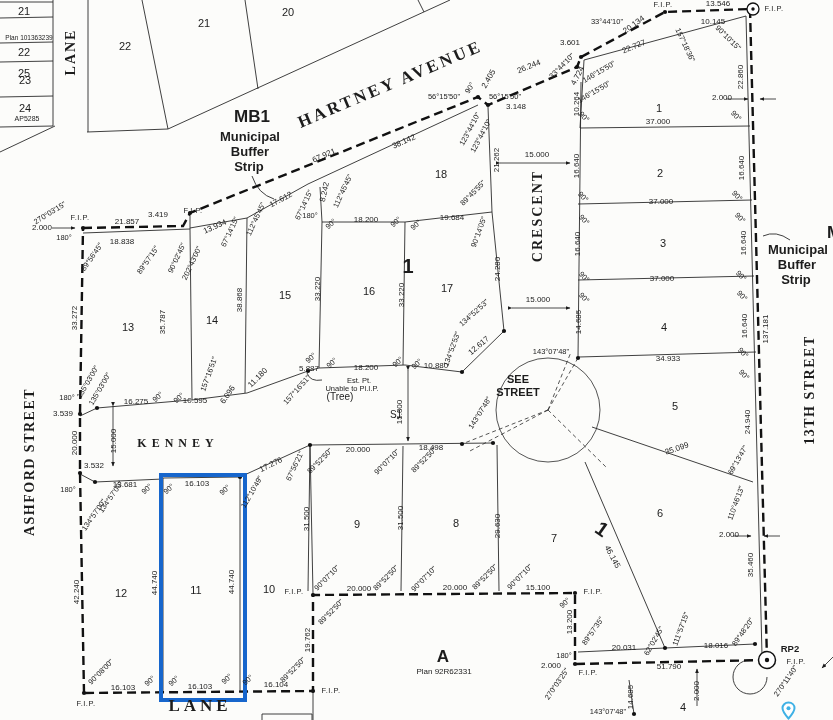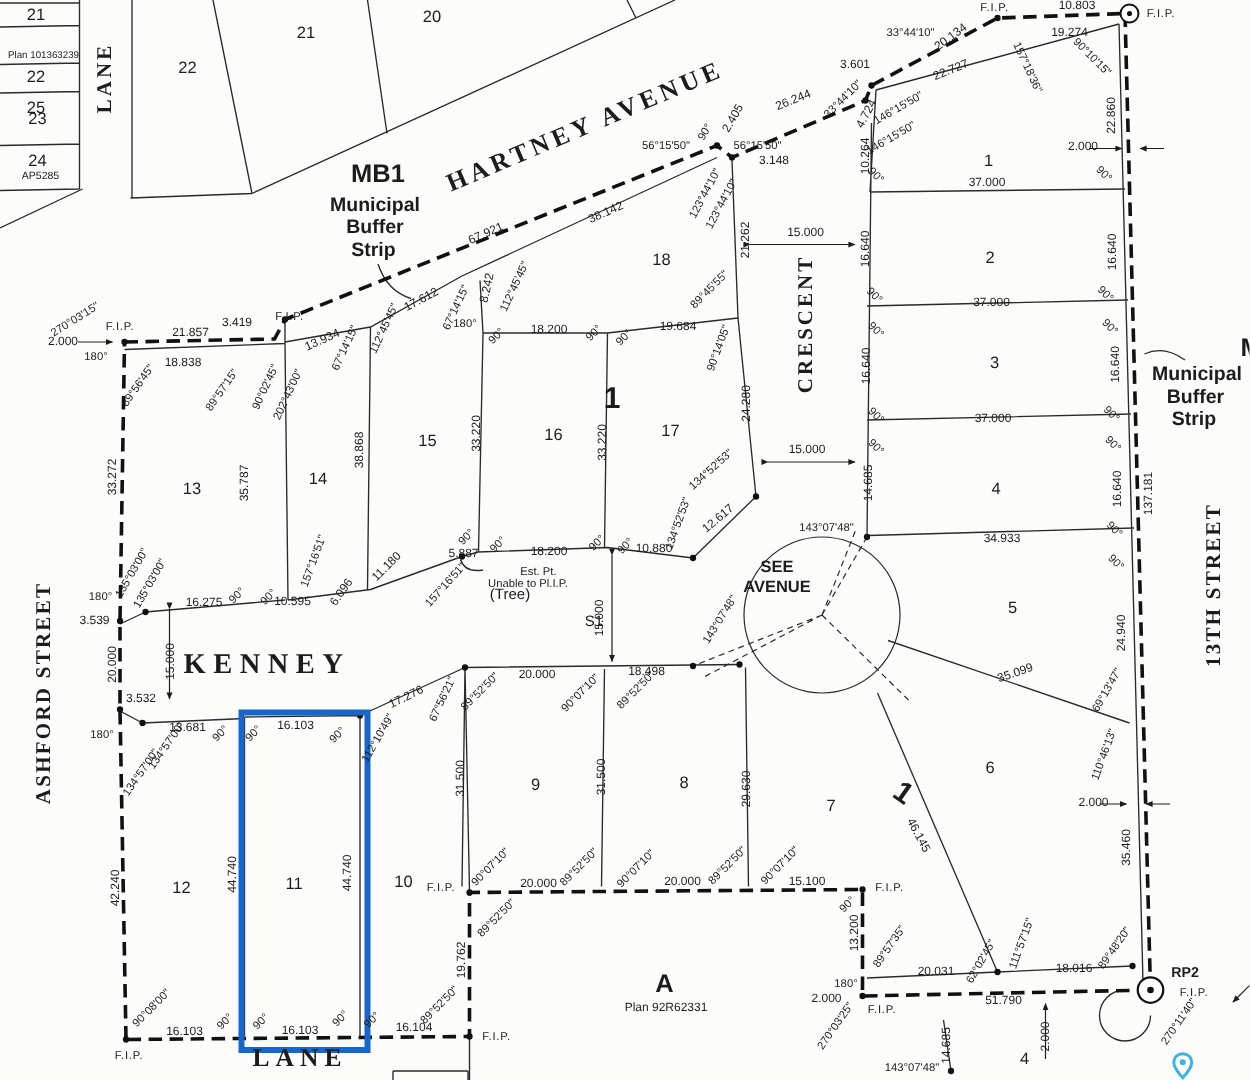--- a/index.html
+++ b/index.html
@@ -129,31 +129,31 @@
     </svg>
   </div>
 
   <div id="label-layer">
       <span class="lbl street" style="left: 390px; top: 84px; transform: translate(-50%, -50%) rotate(-23deg); font-size: 17px; letter-spacing: 3px;">HARTNEY AVENUE</span>
       <span class="lbl street" style="left: 538px; top: 216px; transform: translate(-50%, -50%) rotate(-90deg); font-size: 14px; letter-spacing: 2px;">CRESCENT</span>
       <span class="lbl street" style="left: 30px; top: 462px; transform: translate(-50%, -50%) rotate(-90deg); font-size: 14px; letter-spacing: 1.5px;">ASHFORD STREET</span>
       <span class="lbl street" style="left: 810px; top: 390px; transform: translate(-50%, -50%) rotate(-90deg); font-size: 14px; letter-spacing: 1.5px;">13TH STREET</span>
       <span class="lbl street" style="left: 71px; top: 52px; transform: translate(-50%, -50%) rotate(-90deg); font-size: 14px; letter-spacing: 2px;">LANE</span>
       <span class="lbl street" style="left: 200px; top: 705px; transform: translate(-50%, -50%); font-size: 17px; letter-spacing: 4px;">LANE</span>
-      <span class="lbl street" style="left: 178px; top: 443px; transform: translate(-50%, -50%); font-size: 19px; letter-spacing: 5px;">KENNEY</span>
+      <span class="lbl street" style="left: 178px; top: 443px; transform: translate(-50%, -50%); font-size: 12px; letter-spacing: 5px;">KENNEY</span>
       <span class="lbl note" style="left: 252px; top: 116px; transform: translate(-50%, -50%); font-size: 17px;">MB1</span>
       <span class="lbl note" style="left: 250px; top: 136px; transform: translate(-50%, -50%);">Municipal</span>
       <span class="lbl note" style="left: 250px; top: 151px; transform: translate(-50%, -50%);">Buffer</span>
       <span class="lbl note" style="left: 249px; top: 166px; transform: translate(-50%, -50%);">Strip</span>
       <span class="lbl note" style="left: 799px; top: 232px; transform: translate(-50%, -50%); font-size: 17px; margin-left: 46px;">MB2</span>
       <span class="lbl note" style="left: 798px; top: 249px; transform: translate(-50%, -50%);">Municipal</span>
       <span class="lbl note" style="left: 797px; top: 264px; transform: translate(-50%, -50%);">Buffer</span>
       <span class="lbl note" style="left: 796px; top: 279px; transform: translate(-50%, -50%);">Strip</span>
       <span class="lbl note" style="left: 518px; top: 379px; transform: translate(-50%, -50%); font-size: 11px;">SEE</span>
-      <span class="lbl note" style="left: 518px; top: 392px; transform: translate(-50%, -50%); font-size: 11px;">AVENUE</span>
+      <span class="lbl note" style="left: 518px; top: 392px; transform: translate(-50%, -50%); font-size: 11px;">STREET</span>
       <span class="lbl note" style="left: 443px; top: 656px; transform: translate(-50%, -50%); font-size: 17px;">A</span>
       <span class="lbl dim" style="left: 444px; top: 672px; transform: translate(-50%, -50%); font-size: 8px;">Plan 92R62331</span>
       <span class="lbl lot" style="left: 396px; top: 415px; transform: translate(-50%, -50%); font-size: 10px;">S1</span>
       <span class="lbl note" style="left: 790px; top: 649px; transform: translate(-50%, -50%); font-size: 9.5px;">RP2</span>
       <span class="lbl dim" style="left: 343px; top: 381px; transform: translate(-50%, -50%); font-size: 7.5px; margin-left: 16px;">Est. Pt.</span>
       <span class="lbl dim" style="left: 352px; top: 389px; transform: translate(-50%, -50%); font-size: 7.5px;">Unable to Pl.I.P.</span>
       <span class="lbl dim" style="left: 340px; top: 397px; transform: translate(-50%, -50%); font-size: 10px;">(Tree)</span>
       <span class="lbl dim" style="left: 29px; top: 38px; transform: translate(-50%, -50%); font-size: 6.5px;">Plan 101363239</span>
       <span class="lbl dim" style="left: 27px; top: 118px; transform: translate(-50%, -50%); font-size: 7px;">AP5285</span>
       <span class="lbl big" style="left: 408px; top: 266px; transform: translate(-50%, -50%);">1</span>
@@ -191,22 +191,22 @@
       <span class="lbl dim" style="left: 122px; top: 242px; transform: translate(-50%, -50%);">18.838</span>
       <span class="lbl dim" style="left: 215px; top: 227px; transform: translate(-50%, -50%) rotate(-24deg);">13.934</span>
       <span class="lbl dim" style="left: 281px; top: 200px; transform: translate(-50%, -50%) rotate(-28deg);">17.612</span>
       <span class="lbl dim" style="left: 404px; top: 142px; transform: translate(-50%, -50%) rotate(-24deg);">38.142</span>
       <span class="lbl dim" style="left: 324px; top: 156px; transform: translate(-50%, -50%) rotate(-24deg);">67.921</span>
       <span class="lbl dim" style="left: 529px; top: 67px; transform: translate(-50%, -50%) rotate(-22deg);">26.244</span>
       <span class="lbl dim" style="left: 489px; top: 79px; transform: translate(-50%, -50%) rotate(-60deg);">2.405</span>
       <span class="lbl dim" style="left: 516px; top: 107px; transform: translate(-50%, -50%);">3.148</span>
       <span class="lbl dim" style="left: 634px; top: 25px; transform: translate(-50%, -50%) rotate(-36deg);">20.134</span>
       <span class="lbl dim" style="left: 634px; top: 47px; transform: translate(-50%, -50%) rotate(-22deg);">22.727</span>
-      <span class="lbl dim" style="left: 718px; top: 4px; transform: translate(-50%, -50%);">10.803</span>
-      <span class="lbl dim" style="left: 713px; top: 22px; transform: translate(-50%, -50%);">19.274</span>
+      <span class="lbl dim" style="left: 718px; top: 4px; transform: translate(-50%, -50%);">13.546</span>
+      <span class="lbl dim" style="left: 713px; top: 22px; transform: translate(-50%, -50%);">10.145</span>
       <span class="lbl dim" style="left: 570px; top: 43px; transform: translate(-50%, -50%);">3.601</span>
       <span class="lbl dim" style="left: 578px; top: 76px; transform: translate(-50%, -50%) rotate(-62deg);">4.724</span>
       <span class="lbl dim" style="left: 577px; top: 104px; transform: translate(-50%, -50%) rotate(-90deg);">10.264</span>
       <span class="lbl dim" style="left: 741px; top: 77px; transform: translate(-50%, -50%) rotate(-90deg);">22.860</span>
       <span class="lbl dim" style="left: 722px; top: 98px; transform: translate(-50%, -50%);">2.000</span>
       <span class="lbl dim" style="left: 658px; top: 122px; transform: translate(-50%, -50%);">37.000</span>
       <span class="lbl dim" style="left: 577px; top: 166px; transform: translate(-50%, -50%) rotate(-90deg);">16.640</span>
       <span class="lbl dim" style="left: 742px; top: 168px; transform: translate(-50%, -50%) rotate(-90deg);">16.640</span>
       <span class="lbl dim" style="left: 497px; top: 160px; transform: translate(-50%, -50%) rotate(-90deg);">21.262</span>
       <span class="lbl dim" style="left: 537px; top: 155px; transform: translate(-50%, -50%);">15.000</span>

